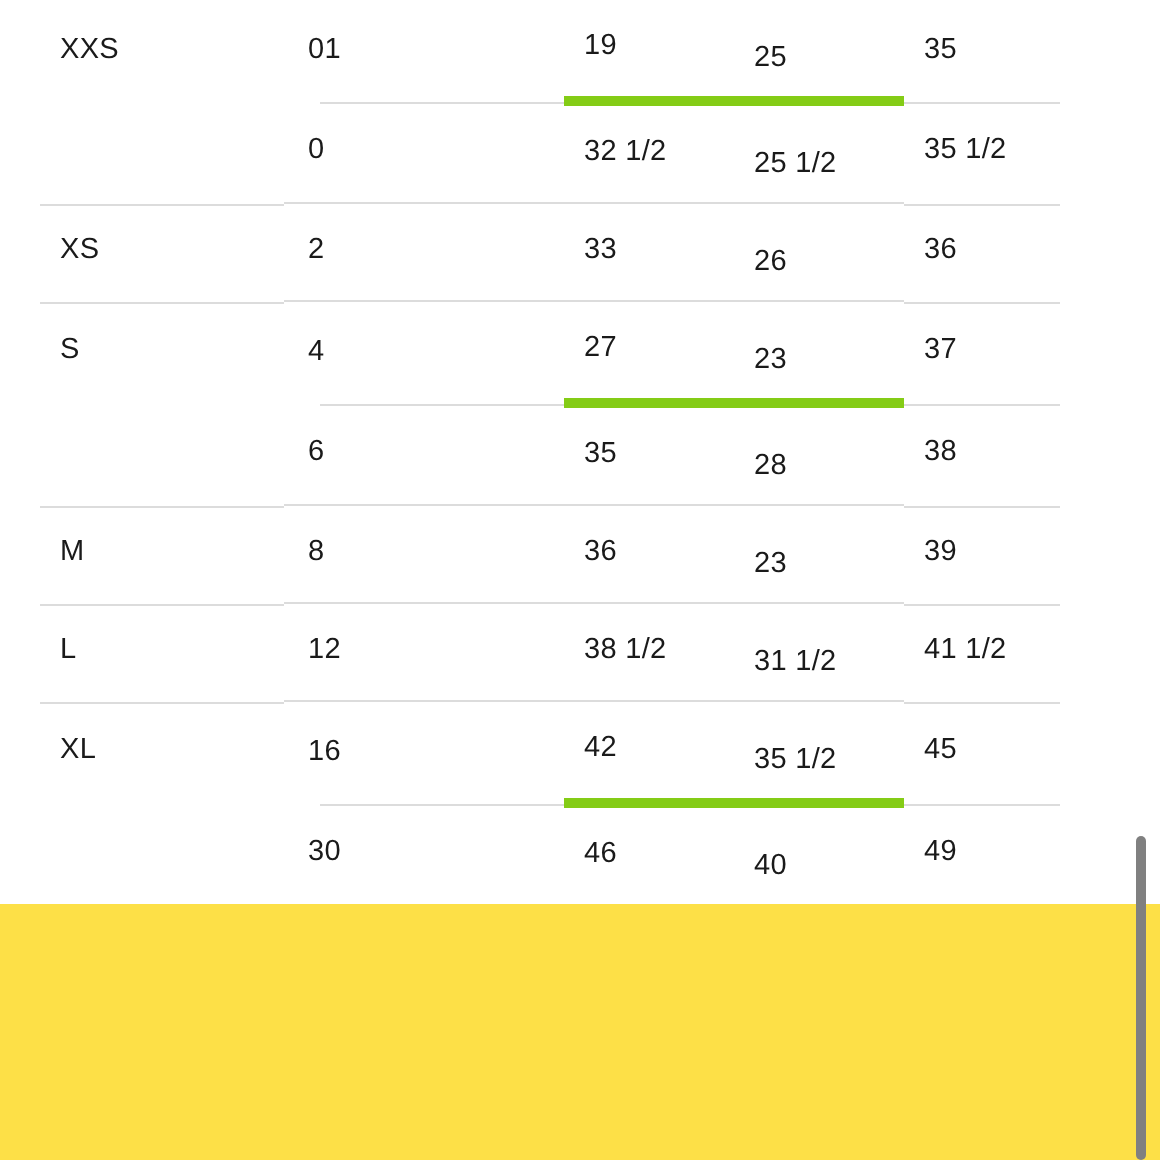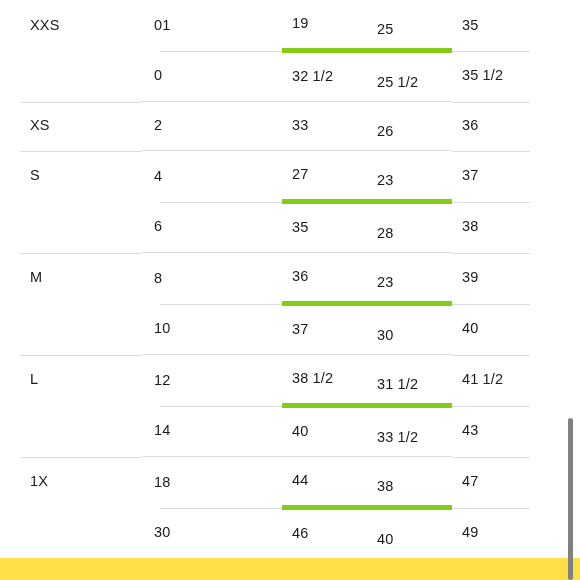--- a/index.html
+++ b/index.html
@@ -229,86 +229,52 @@
           <td class="col-m1">
             <span class="cell-inner">36</span>
           </td>
           <td class="col-m2">
             <span class="cell-inner">23</span>
           </td>
           <td class="col-m3">
             <span class="cell-inner">39</span>
           </td>
         </tr>
-        <tr class="div-partial row-secondary">
-          <td class="col-size">
-            <span class="cell-inner"></span>
-          </td>
-          <td class="col-num">
-            <span class="cell-inner">10</span>
-          </td>
-          <td class="col-m1">
-            <span class="cell-inner">37</span>
-          </td>
-          <td class="col-m2">
-            <span class="cell-inner">30</span>
-          </td>
-          <td class="col-m3">
-            <span class="cell-inner">40</span>
-          </td>
-        </tr>
         <tr class="div-full row-primary">
           <td class="col-size">
             <span class="cell-inner">L</span>
           </td>
           <td class="col-num">
             <span class="cell-inner">12</span>
           </td>
           <td class="col-m1">
             <span class="cell-inner">38 1/2</span>
           </td>
           <td class="col-m2">
             <span class="cell-inner">31 1/2</span>
           </td>
           <td class="col-m3">
             <span class="cell-inner">41 1/2</span>
           </td>
         </tr>
-        <tr class="div-partial row-secondary">
-          <td class="col-size">
-            <span class="cell-inner"></span>
-          </td>
-          <td class="col-num">
-            <span class="cell-inner">14</span>
-          </td>
-          <td class="col-m1">
-            <span class="cell-inner">40</span>
-          </td>
-          <td class="col-m2">
-            <span class="cell-inner">33 1/2</span>
-          </td>
-          <td class="col-m3">
-            <span class="cell-inner">43</span>
-          </td>
-        </tr>
-        <tr class="div-full row-primary">
-          <td class="col-size">
-            <span class="cell-inner">1X</span>
-          </td>
-          <td class="col-num">
-            <span class="cell-inner">18</span>
-          </td>
-          <td class="col-m1">
-            <span class="cell-inner">44</span>
-          </td>
-          <td class="col-m2">
-            <span class="cell-inner">38</span>
-          </td>
-          <td class="col-m3">
-            <span class="cell-inner">47</span>
+        <tr class="div-full row-primary">
+          <td class="col-size">
+            <span class="cell-inner">XL</span>
+          </td>
+          <td class="col-num">
+            <span class="cell-inner">16</span>
+          </td>
+          <td class="col-m1">
+            <span class="cell-inner">42</span>
+          </td>
+          <td class="col-m2">
+            <span class="cell-inner">35 1/2</span>
+          </td>
+          <td class="col-m3">
+            <span class="cell-inner">45</span>
           </td>
         </tr>
         <tr class="div-partial row-secondary">
           <td class="col-size">
             <span class="cell-inner"></span>
           </td>
           <td class="col-num">
             <span class="cell-inner">30</span>
           </td>
           <td class="col-m1">

